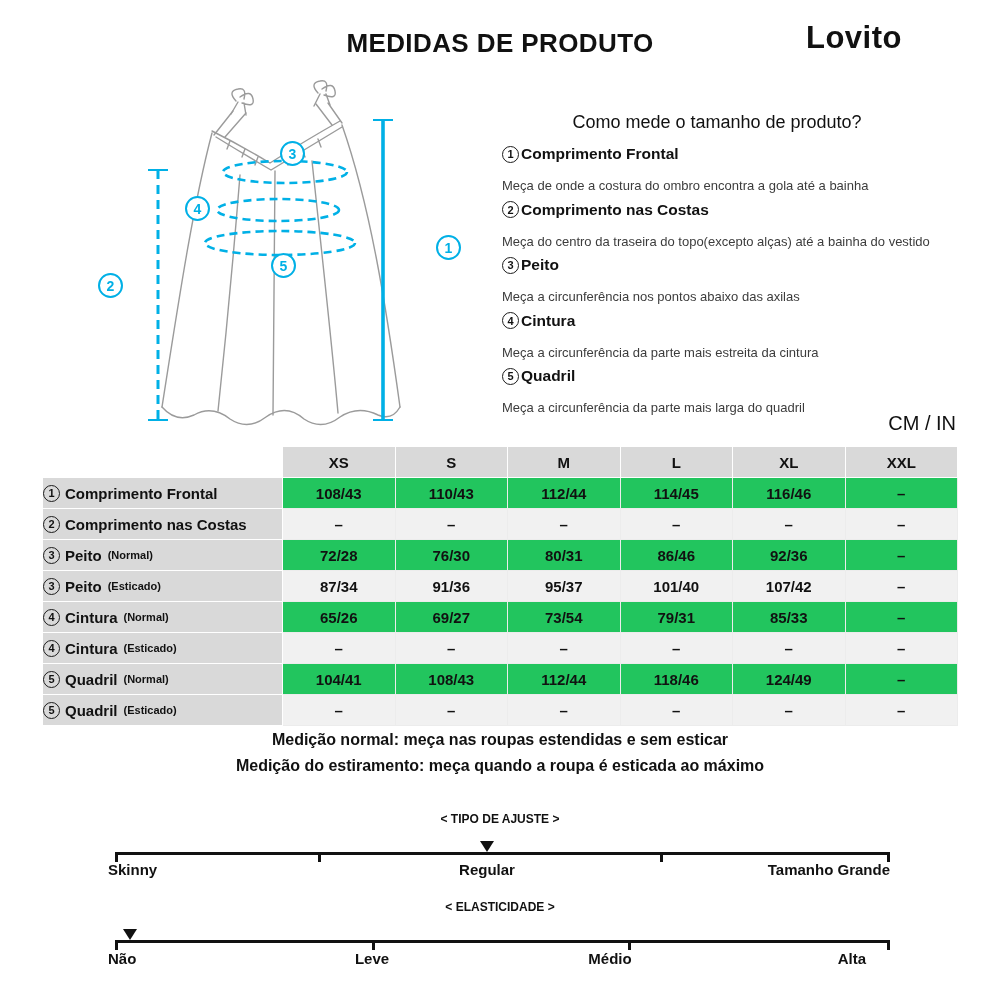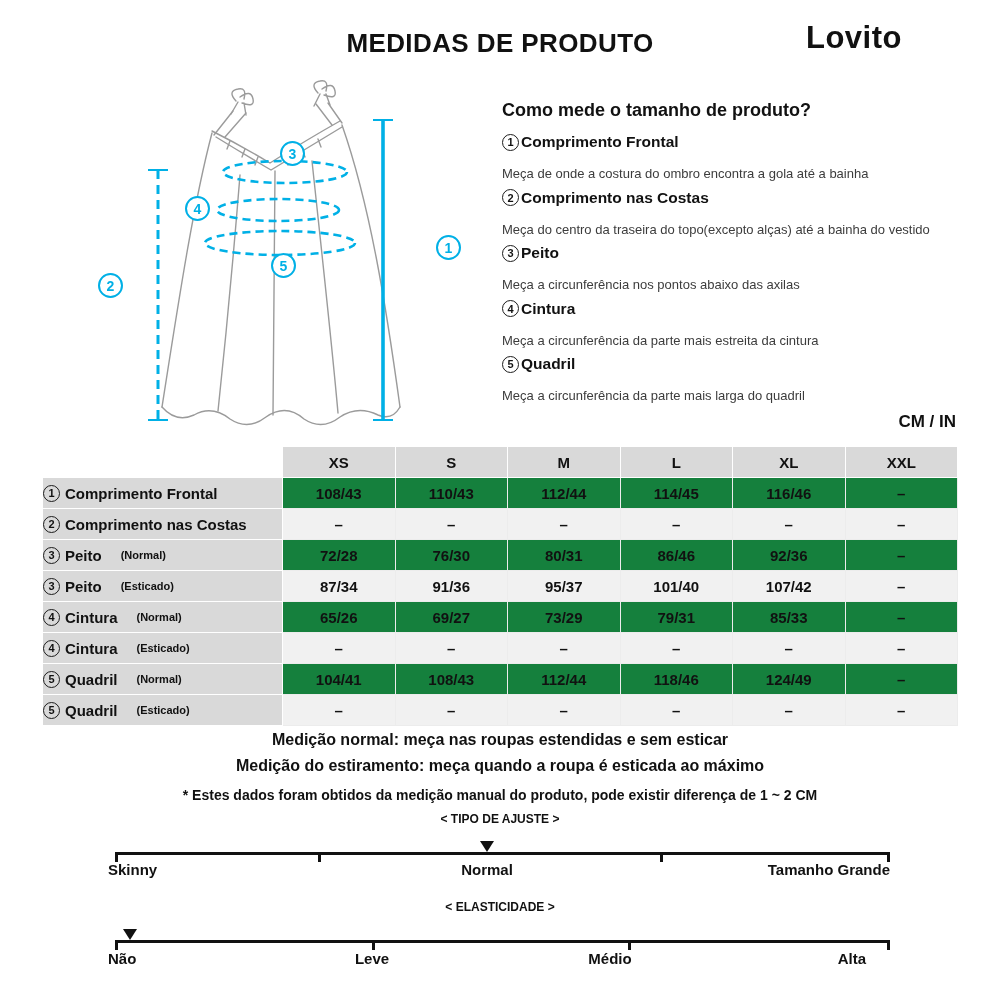--- a/index.html
+++ b/index.html
@@ -14,38 +14,38 @@
            font-size:26px; font-weight:800; letter-spacing:.4px; }
   .logo  { position:absolute; top:20px; right:98px; font-size:31px; font-weight:800; letter-spacing:.5px; }
   
   .diagram { position:absolute; left:90px; top:75px; width:380px; height:360px; }
   .marker { position:absolute; width:25px; height:25px; border:2px solid var(--accent);
             border-radius:50%; background:#fff; color:var(--accent); font-size:14px; font-weight:800;
             display:flex; align-items:center; justify-content:center; }
   .cyan { stroke:var(--accent); }
   
   .howto { position:absolute; left:502px; top:96px; width:430px; }
-  .howto-h { font-size:18px; font-weight:700; margin:4px 0 12px 0; }
+  .howto-h { font-size:18px; font-weight:400; margin:16px 0 12px 0;text-align:center; }
   .hi { margin-top:6px; }
   .hi-title { font-size:15.5px; font-weight:800; display:flex; align-items:center; gap:2px; }
   .hi-desc  { font-size:13px; color:#3c3c3c; line-height:1.35; margin-top:14px; font-weight:400; }
   .circ { display:inline-flex; width:17px; height:17px; border:1.3px solid #1c1c1c; border-radius:50%;
           align-items:center; justify-content:center; font-size:11px; font-weight:700; flex:none; }
-  .cmin { position:absolute; top:412px; right:44px; font-size:17px; font-weight:700; }
+  .cmin { position:absolute; top:412px; right:44px; font-size:20px; font-weight:400; }
   
   table.size { position:absolute; left:42px; top:446px; width:916px; border-collapse:collapse; table-layout:fixed; }
   table.size col.c-label { width:240px; }
   table.size th, table.size td { height:31px; padding:0; font-size:15px; font-weight:700; }
   table.size th { background:var(--gray); border:1.5px solid #fff; text-align:center; }
   table.size th.corner { background:#fff; border:1.5px solid #fff; }
   td.label { background:var(--gray); border:1.5px solid #fff; text-align:left; padding-left:8px; }
   td.label .inner { display:flex; align-items:center; gap:5px; }
-  td.data  { text-align:center; border:1px solid #ececec; background:#15803d; }
+  td.data  { text-align:center; border:1px solid #ececec; background:#22c55e; }
   tbody tr:nth-child(even) td.data { background:var(--alt); }
-  .sub { font-size:11px; font-weight:700; margin-left:14px; }
+  .sub { font-size:11px; font-weight:700; margin-left:1px; }
   
   .note { position:absolute; left:0; right:0; text-align:center; font-weight:800; }
   .note-1 { top:731px; font-size:16px; }
   .note-2 { top:757px; font-size:16px; }
   .note-3 { top:787px; font-size:14px; font-weight:700; }
   
   .axis-title { position:absolute; left:0; right:0; text-align:center; font-size:12px; font-weight:800; }
   .axis-line  { position:absolute; left:115px; width:775px; height:2.5px; background:#111; }
   .tick { position:absolute; width:2.5px; height:10px; background:#111; }
   .pointer { position:absolute; width:0; height:0; border-left:7px solid transparent;
@@ -233,21 +233,21 @@
       <tr>
         <td class="label">
             <span class="inner">
               <span class="circ">4</span>
               <span>Cintura</span>
               <span class="sub">(Normal)</span>
             </span>
           </td>
         <td class="data">65/26</td>
         <td class="data">69/27</td>
-        <td class="data">73/29</td>
+        <td class="data">73/54</td>
         <td class="data">79/31</td>
         <td class="data">85/33</td>
         <td class="data">–</td>
       </tr>
       <tr>
         <td class="label">
             <span class="inner">
               <span class="circ">4</span>
               <span>Cintura</span>
               <span class="sub">(Esticado)</span>
@@ -288,31 +288,30 @@
         <td class="data">–</td>
         <td class="data">–</td>
         <td class="data">–</td>
         <td class="data">–</td>
       </tr>
     </tbody>
   </table>
 
   <div class="note note-2">Medição do estiramento: meça quando a roupa é esticada ao máximo</div>
   <div class="note note-1">Medição normal: meça nas roupas estendidas e sem esticar</div>
-  <div class="note note-3">* Estes dados foram obtidos da medição manual do produto, pode existir diferença de 1 ~ 2 CM</div>
 
   <div class="axis-title" style="top:812px;">&lt; TIPO DE AJUSTE &gt;</div>
   <div class="axis-line" style="top:852px;"></div>
   <div class="tick" style="left:115px; top:852px;"></div>
   <div class="tick" style="left:318px; top:852px;"></div>
   <div class="tick" style="left:660px; top:852px;"></div>
   <div class="tick" style="left:887px; top:852px;"></div>
   <div class="pointer" style="left:480px; top:841px;"></div>
   <div class="axis-label" style="left:108px; top:861px;">Skinny</div>
-  <div class="axis-label center-anchor" style="left:487px; top:861px;">Normal</div>
+  <div class="axis-label center-anchor" style="left:487px; top:861px;">Regular</div>
   <div class="axis-label" style="right:110px; top:861px;">Tamanho Grande</div>
 
   <div class="axis-title" style="top:900px;">&lt; ELASTICIDADE &gt;</div>
   <div class="axis-line" style="top:940px;"></div>
   <div class="tick" style="left:115px; top:940px;"></div>
   <div class="tick" style="left:372px; top:940px;"></div>
   <div class="tick" style="left:628px; top:940px;"></div>
   <div class="tick" style="left:887px; top:940px;"></div>
   <div class="pointer" style="left:123px; top:929px;"></div>
   <div class="axis-label" style="left:108px; top:950px;">Não</div>

